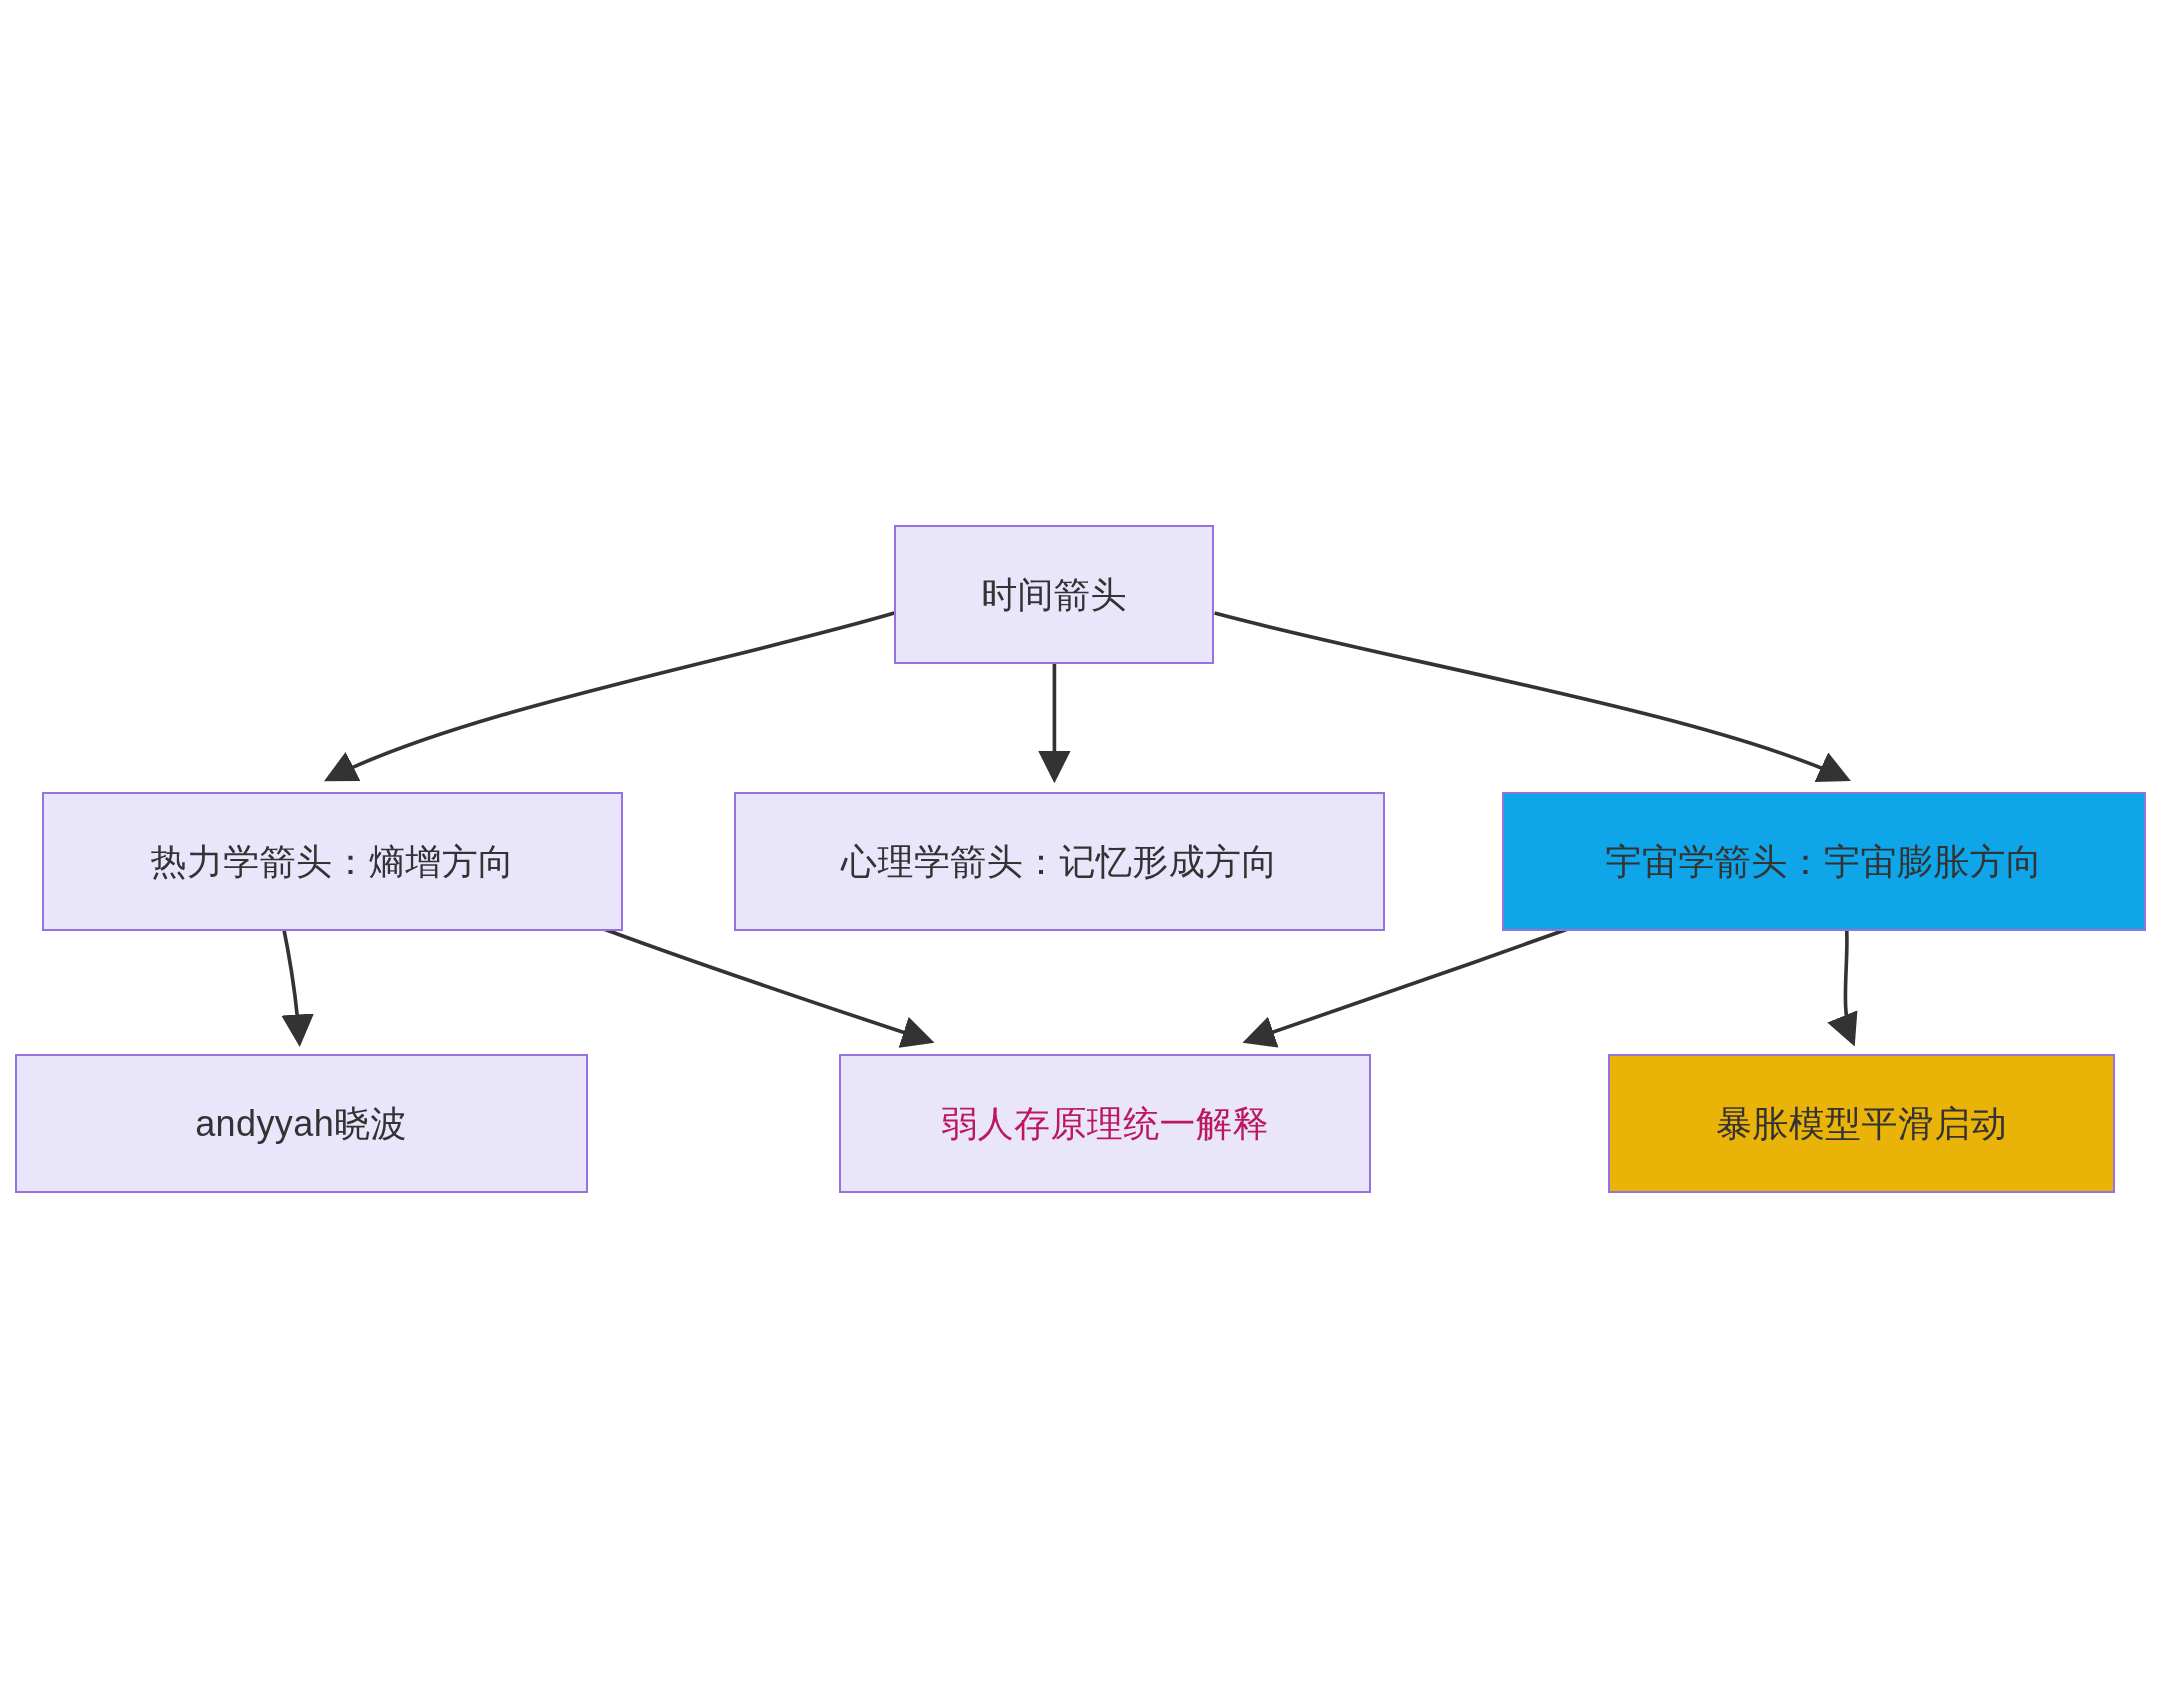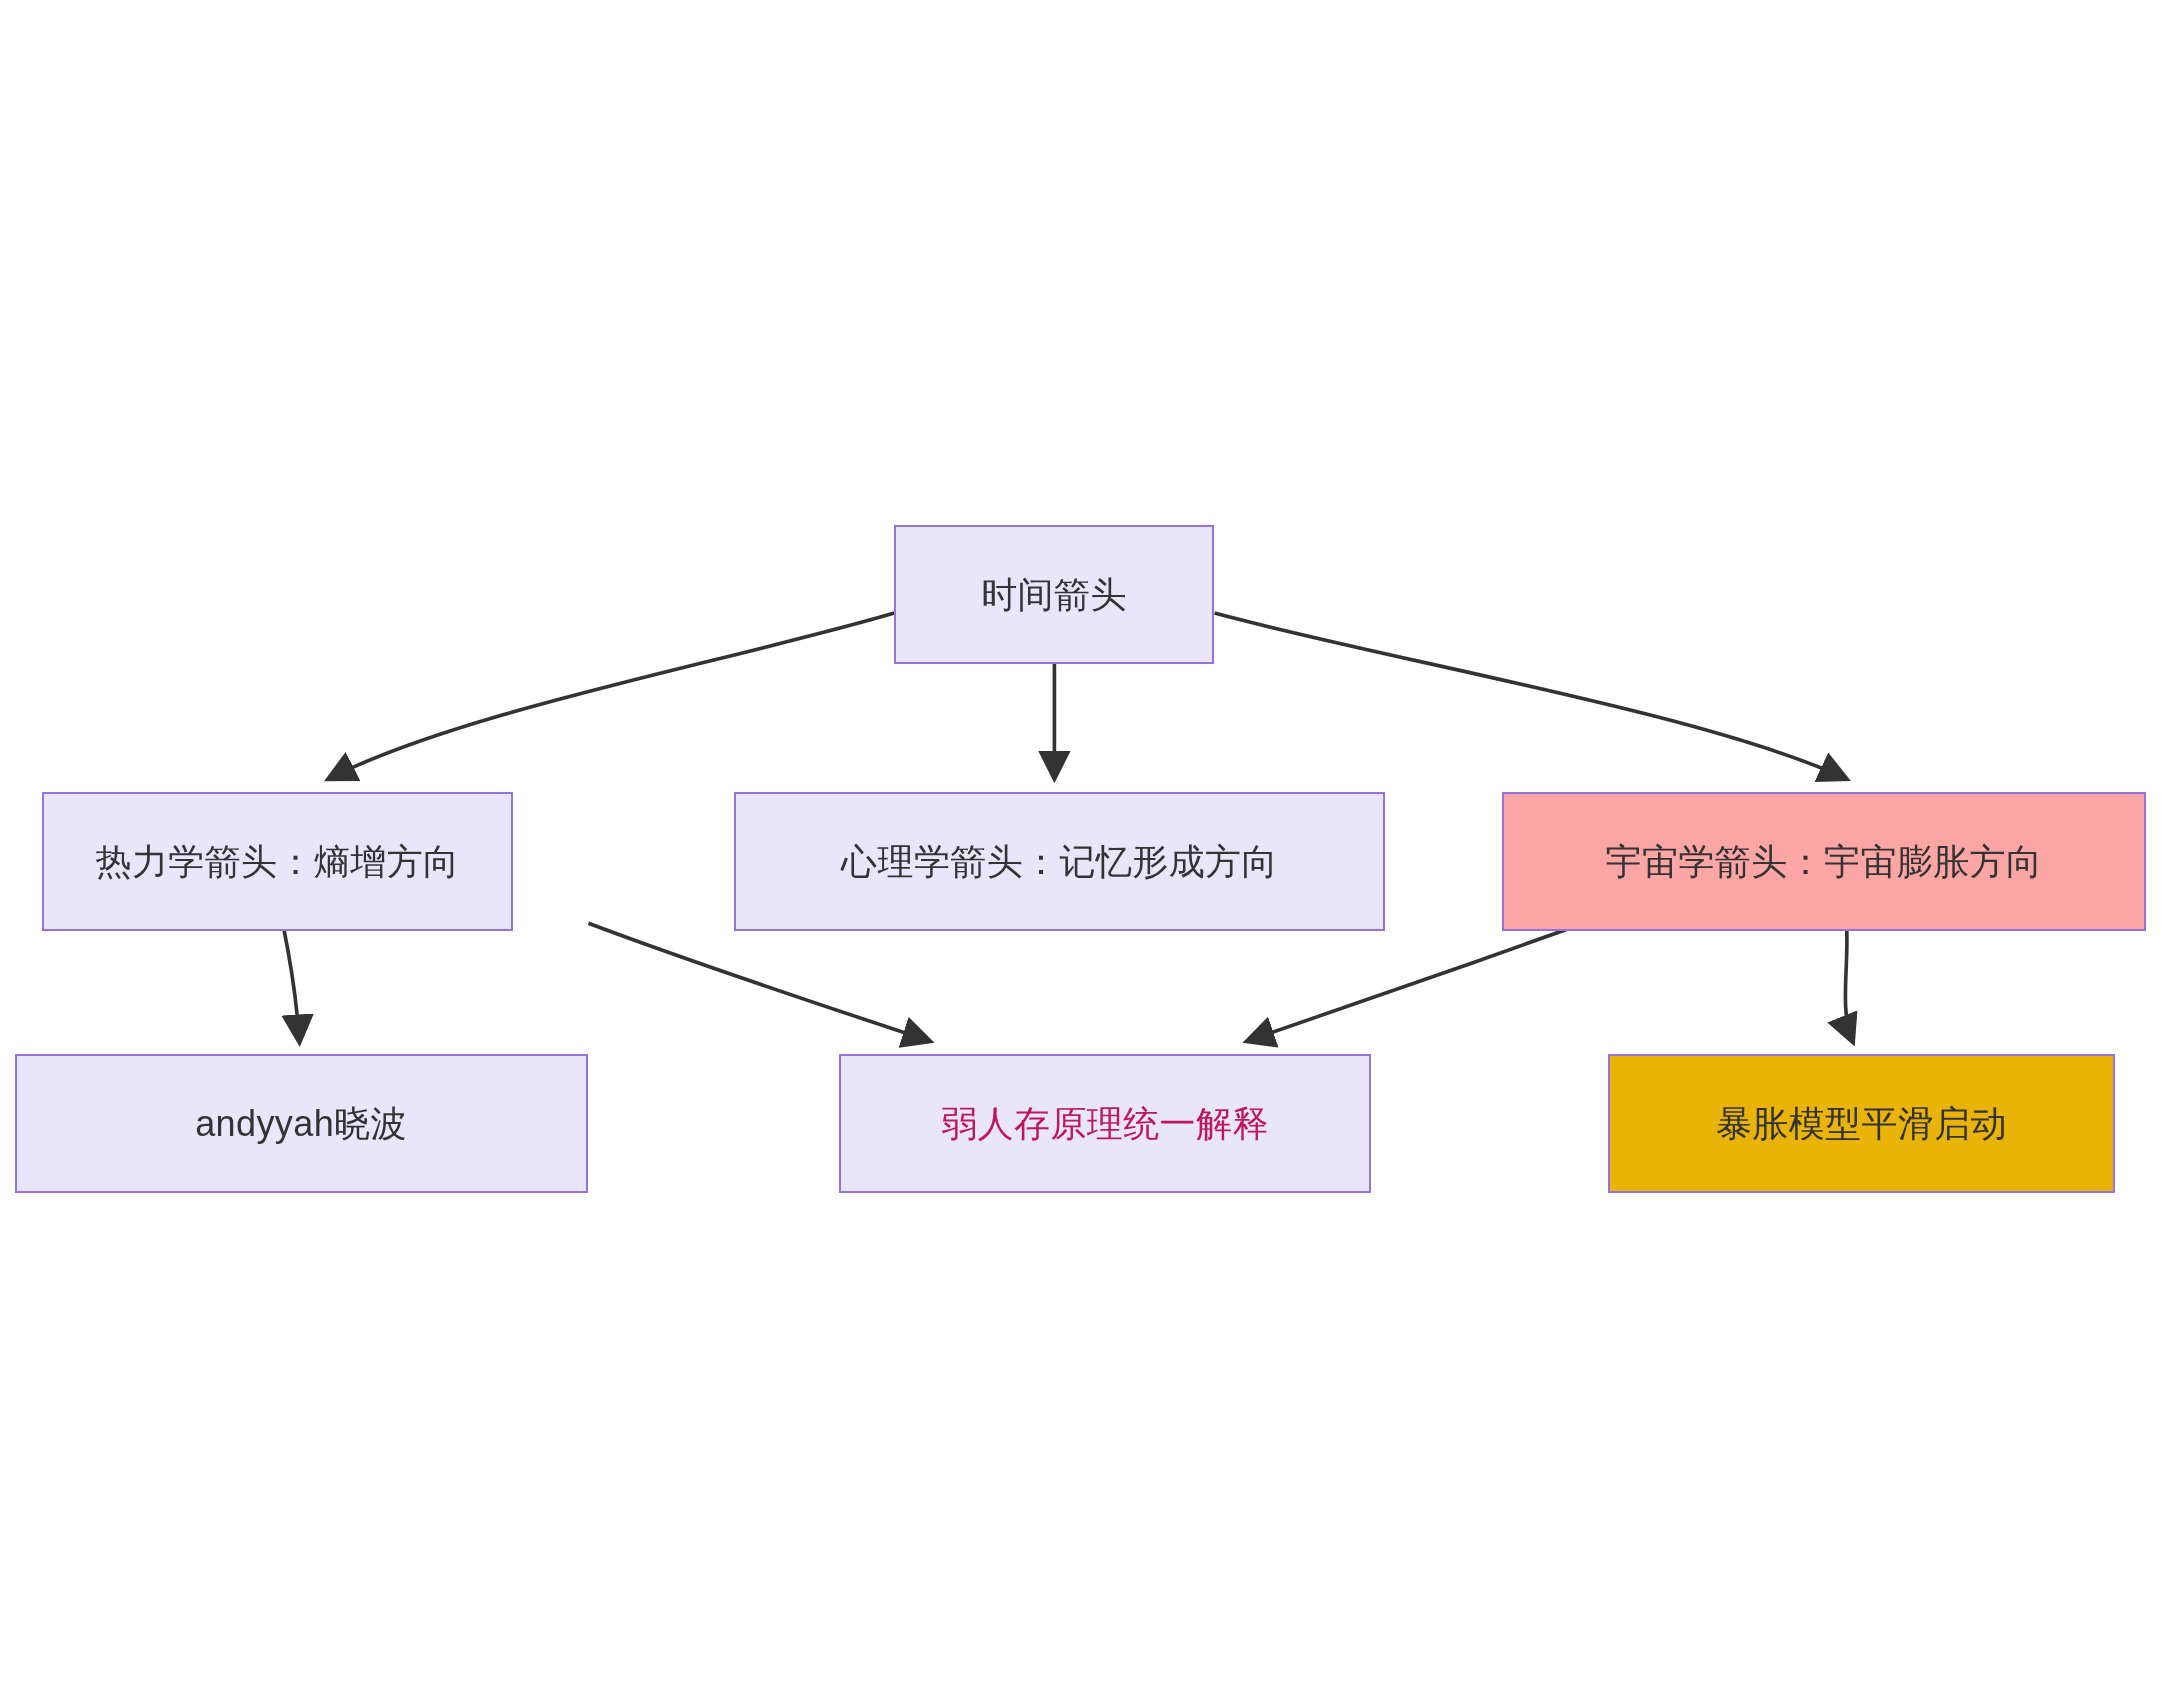--- a/index.html
+++ b/index.html
@@ -68,23 +68,23 @@
         <path d="M 1676 846 C 1920 912 2355 985 2546 1074" fill="none" stroke="#333333" stroke-width="5" marker-end="url(#arrowhead)"></path>
         <path d="M 390 1274 C 404 1342 410 1390 413 1436" fill="none" stroke="#333333" stroke-width="5" marker-end="url(#arrowhead)"></path>
         <path d="M 812 1274 C 960 1330 1160 1396 1281 1436" fill="none" stroke="#333333" stroke-width="5" marker-end="url(#arrowhead)"></path>
         <path d="M 2186 1274 C 2030 1330 1840 1396 1723 1436" fill="none" stroke="#333333" stroke-width="5" marker-end="url(#arrowhead)"></path>
         <path d="M 2548 1274 C 2552 1330 2538 1392 2556 1436" fill="none" stroke="#333333" stroke-width="5" marker-end="url(#arrowhead)"></path>
       </g>
   </svg>
 
   <div id="node-layer">
       <div class="node" style="left: 894px; top: 516px; width: 320px; height: 139px; background: rgb(233, 229, 251); border-color: rgb(149, 114, 224); color: rgb(51, 51, 51);">时间箭头</div>
-      <div class="node" style="left: 42px; top: 783px; width: 471px; height: 139px; background: rgb(233, 229, 251); border-color: rgb(149, 114, 224); color: rgb(51, 51, 51);">热力学箭头：熵增方向</div>
+      <div class="node" style="left: 42px; top: 783px; width: 581px; height: 139px; background: rgb(233, 229, 251); border-color: rgb(149, 114, 224); color: rgb(51, 51, 51);">热力学箭头：熵增方向</div>
       <div class="node" style="left: 734px; top: 783px; width: 651px; height: 139px; background: rgb(233, 229, 251); border-color: rgb(149, 114, 224); color: rgb(51, 51, 51);">心理学箭头：记忆形成方向</div>
-      <div class="node" style="left: 1502px; top: 783px; width: 644px; height: 139px; background: #fca5a5; border-color: rgb(149, 114, 224); color: rgb(51, 51, 51);">宇宙学箭头：宇宙膨胀方向</div>
+      <div class="node" style="left: 1502px; top: 783px; width: 644px; height: 139px; background: #0ea5e9; border-color: rgb(149, 114, 224); color: rgb(51, 51, 51);">宇宙学箭头：宇宙膨胀方向</div>
       <div class="node" style="left: 14.5px; top: 1045px; width: 573px; height: 139px; background: rgb(233, 229, 251); border-color: rgb(149, 114, 224); color: rgb(51, 51, 51);">andyyah晓波</div>
       <div class="node" style="left: 839px; top: 1045px; width: 532px; height: 139px; background: rgb(233, 229, 251); border-color: rgb(149, 114, 224); color: #be185d;">弱人存原理统一解释</div>
       <div class="node" style="left: 1608px; top: 1045px; width: 507px; height: 139px; background: #eab308; border-color: rgb(149, 114, 224); color: rgb(51, 51, 51);">暴胀模型平滑启动</div>
     </div>
 
 
 </div>
 
 
 </body></html>

